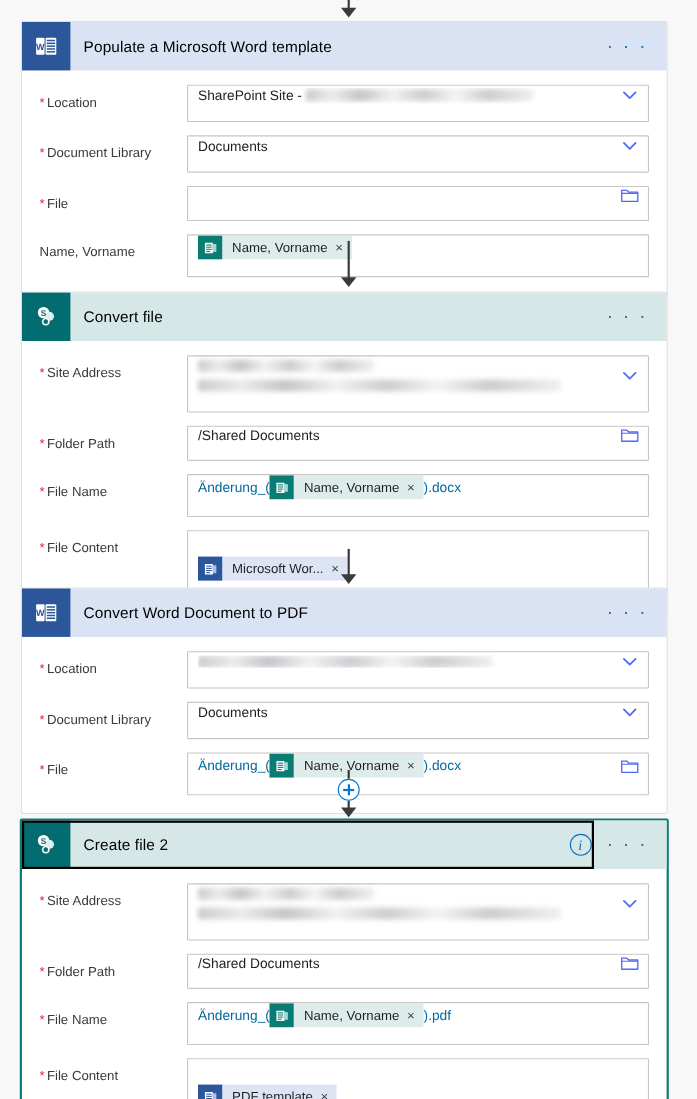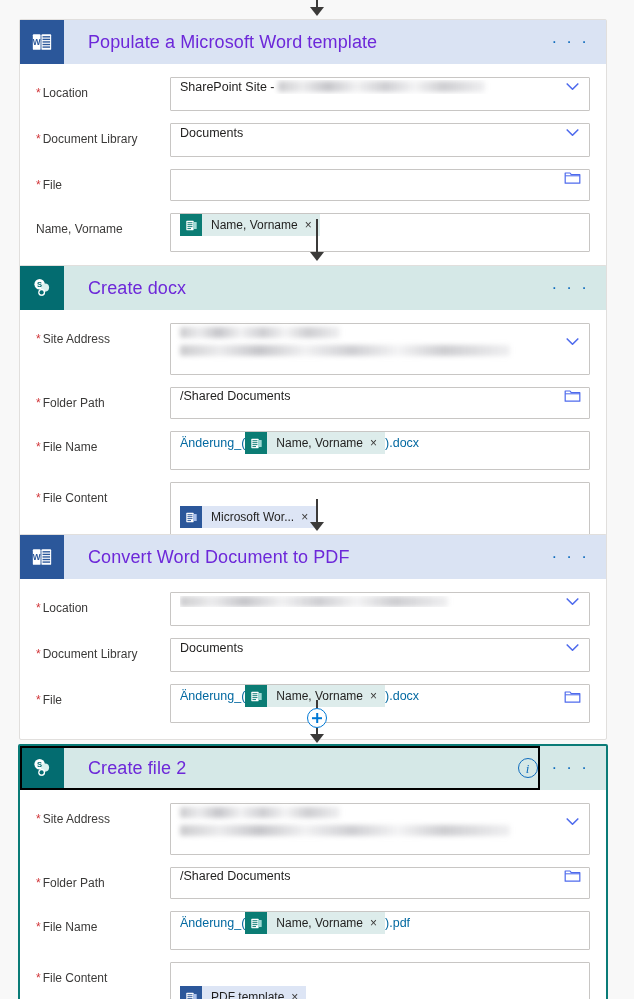--- a/index.html
+++ b/index.html
@@ -84,23 +84,23 @@
 
   .app-icon {
     width: 44px; height: 44px;
     display: flex; align-items: center; justify-content: center;
     flex: 0 0 44px;
   }
   .app-icon.word { background: #2b579a; }
   .app-icon.sp   { background: #036c70; }
 
   .card-title {
-    font-size: 18px;
-    color: #6d28d9;
-    margin-left: 24px;
+    font-size: 14px;
+    color: #000000;
+    margin-left: 12px;
     letter-spacing: .1px;
     white-space: nowrap;
   }
 
   .header-actions {
     margin-left: auto;
     display: flex; align-items: center;
     gap: 14px;
     padding-right: 17px;
   }
@@ -327,21 +327,21 @@
       <div class="app-icon sp">
         <svg width="24" height="24" viewBox="0 0 24 24" aria-hidden="true">
           <circle cx="9.6" cy="8.2" r="5.2" fill="#ffffff"></circle>
           <circle cx="15" cy="11.6" r="4.1" fill="#d9f0ee"></circle>
           <path d="M15.2 15.6a4 4 0 0 1-4 4v-4z" fill="#ffffff"></path>
           <circle cx="11.6" cy="16.4" r="3.4" fill="#ffffff"></circle>
           <circle cx="11.6" cy="16.4" r="2.1" fill="#036c70"></circle>
           <text x="9.6" y="11.4" font-size="7.6" font-family="Liberation Sans, sans-serif" font-weight="bold" fill="#036c70" text-anchor="middle">S</text>
         </svg>
       </div>
-      <div class="card-title">Create docx</div>
+      <div class="card-title">Convert file</div>
       <div class="header-actions">
         <div class="ellipsis">· · ·</div>
       </div>
     </div>
     <div class="card-body">
 
       <div class="row">
         <div class="field-label">
           <span class="req-star">*</span>
           <span>Site Address</span>

